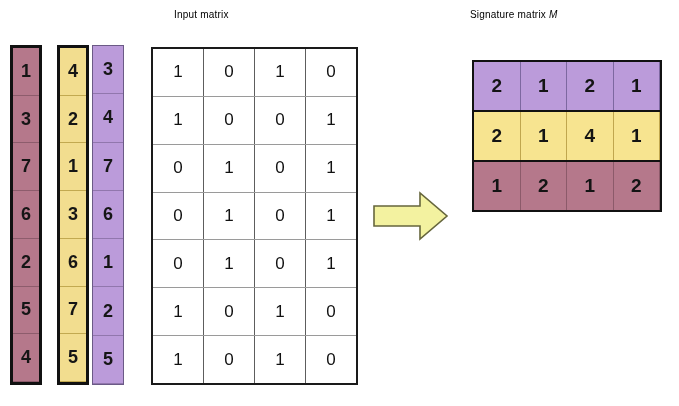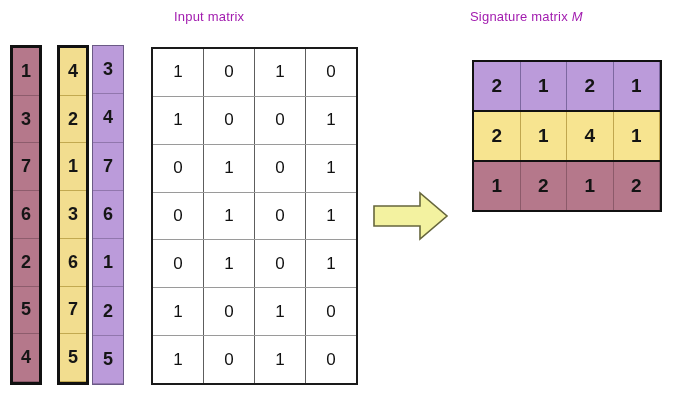--- a/index.html
+++ b/index.html
@@ -12,22 +12,22 @@
     height: 406px;
     position: relative;
     overflow: hidden;
     font-family: "Liberation Sans", sans-serif;
     color: #2b2b2b;
   }
 
   
   .fig-title {
     position: absolute;
-    font-size: 13px;
-    color: #a21caf;
+    font-size: 10px;
+    color: #000000;
     letter-spacing: .2px;
     white-space: nowrap;
   }
   #input-title  { left: 174px; top: 9px; }
   #sig-title    { left: 470px; top: 9px; }
   .title-em { font-style: italic; }
 
   
   .perm-col {
     position: absolute;

